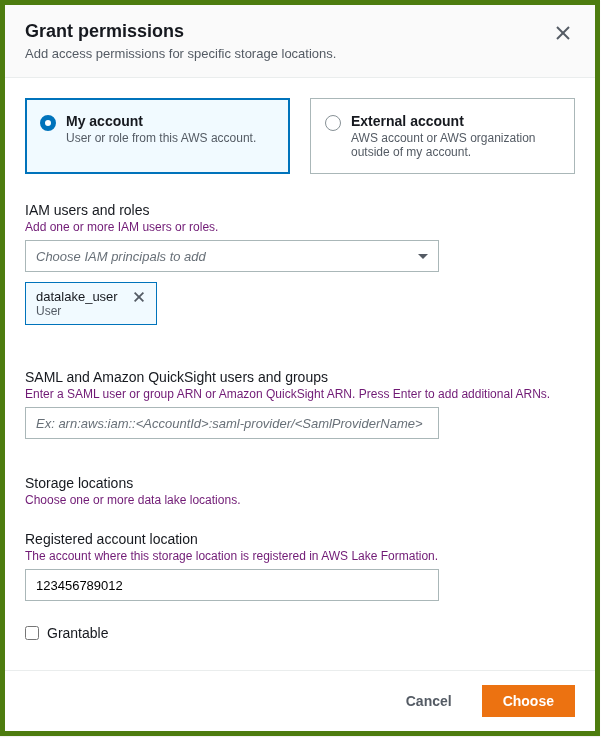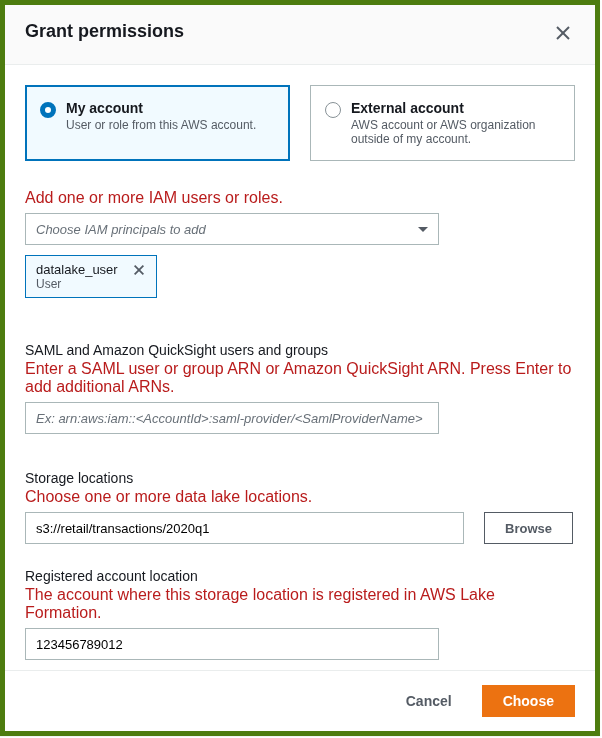--- a/index.html
+++ b/index.html
@@ -103,22 +103,22 @@
     .field-group {
       margin-bottom: 24px;
     }
     .field-label {
       font-size: 14px;
       font-weight: 400;
       color: #16191f;
       margin-bottom: 2px;
     }
     .field-help {
-      font-size: 16px;
-      color: #b91c1c;
+      font-size: 12px;
+      color: #701a75;
       margin-bottom: 6px;
     }
     .select-box {
       width: 414px;
       border: 1px solid #aab7b8;
       padding: 6px 10px;
       font-size: 13px;
       color: #687078;
       font-style: italic;
       display: flex;
@@ -236,20 +236,21 @@
       cursor: pointer;
     }
   </style>
 </head>
 <body>
 
 <div class="dialog">
   <div class="header">
     <div>
       <h1>Grant permissions</h1>
+      <div class="subtitle">Add access permissions for specific storage locations.</div>
     </div>
     <button class="close-btn">
       <svg viewBox="0 0 16 16" stroke="currentColor" stroke-width="2" fill="none">
         <line x1="2" y1="2" x2="14" y2="14"></line>
         <line x1="14" y1="2" x2="2" y2="14"></line>
       </svg>
     </button>
   </div>
 
   <div class="body">
@@ -265,20 +266,21 @@
       <div class="radio-card">
         <div class="radio-circle"></div>
         <div>
           <div class="radio-label">External account</div>
           <div class="radio-desc">AWS account or AWS organization outside of my account.</div>
         </div>
       </div>
     </div>
 
     <div class="field-group">
+      <div class="field-label">IAM users and roles</div>
       <div class="field-help">Add one or more IAM users or roles.</div>
       <div class="select-box">
         <span>Choose IAM principals to add</span>
         <span class="dropdown-caret"></span>
       </div>
       <div class="token">
         <div>
           <div class="token-text">datalake_user</div>
           <div class="token-sub">User</div>
         </div>
@@ -297,24 +299,20 @@
       <div class="field-label">SAML and Amazon QuickSight users and groups</div>
       <div class="field-help">Enter a SAML user or group ARN or Amazon QuickSight ARN. Press Enter to add additional ARNs.</div>
       <input type="text" class="text-input" placeholder="Ex: arn:aws:iam::&lt;AccountId&gt;:saml-provider/&lt;SamlProviderName&gt;" style="">
     </div>
 
     <div style="height: 12px;"></div>
 
     <div class="field-group">
       <div class="field-label">Storage locations</div>
       <div class="field-help">Choose one or more data lake locations.</div>
-      <div class="storage-row">
-        <input type="text" class="text-input" value="s3://retail/transactions/2020q1" style="">
-        <button class="browse-btn">Browse</button>
-      </div>
     </div>
 
     <div class="field-group">
       <div class="field-label">Registered account location</div>
       <div class="field-help">The account where this storage location is registered in AWS Lake Formation.</div>
       <input type="text" class="text-input" value="123456789012" style="">
     </div>
 
     <div class="checkbox-row">
       <input type="checkbox" id="grantable" style="">

